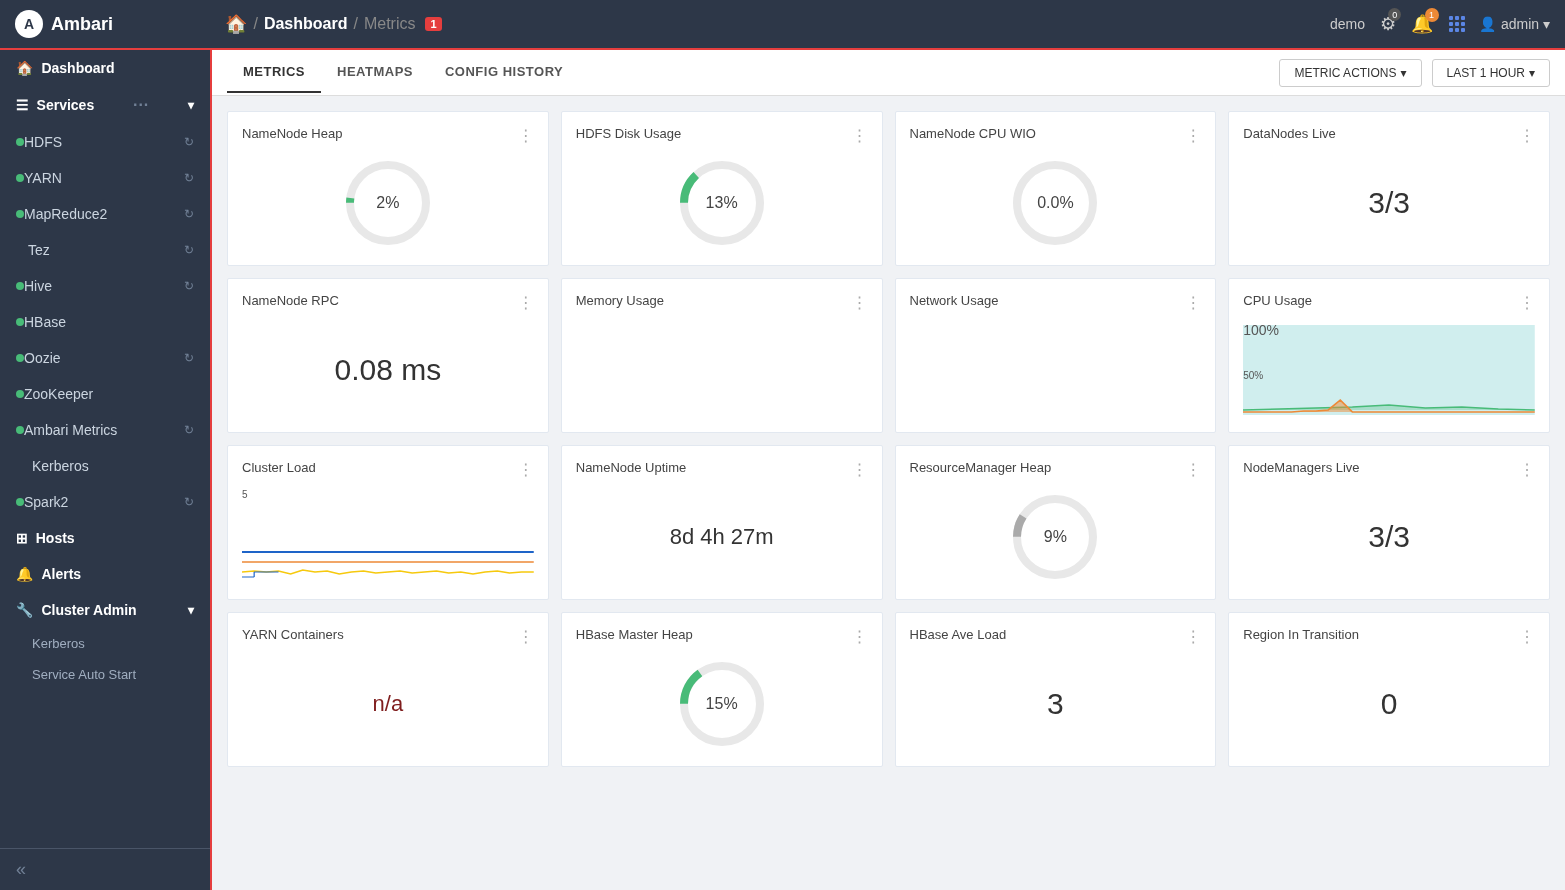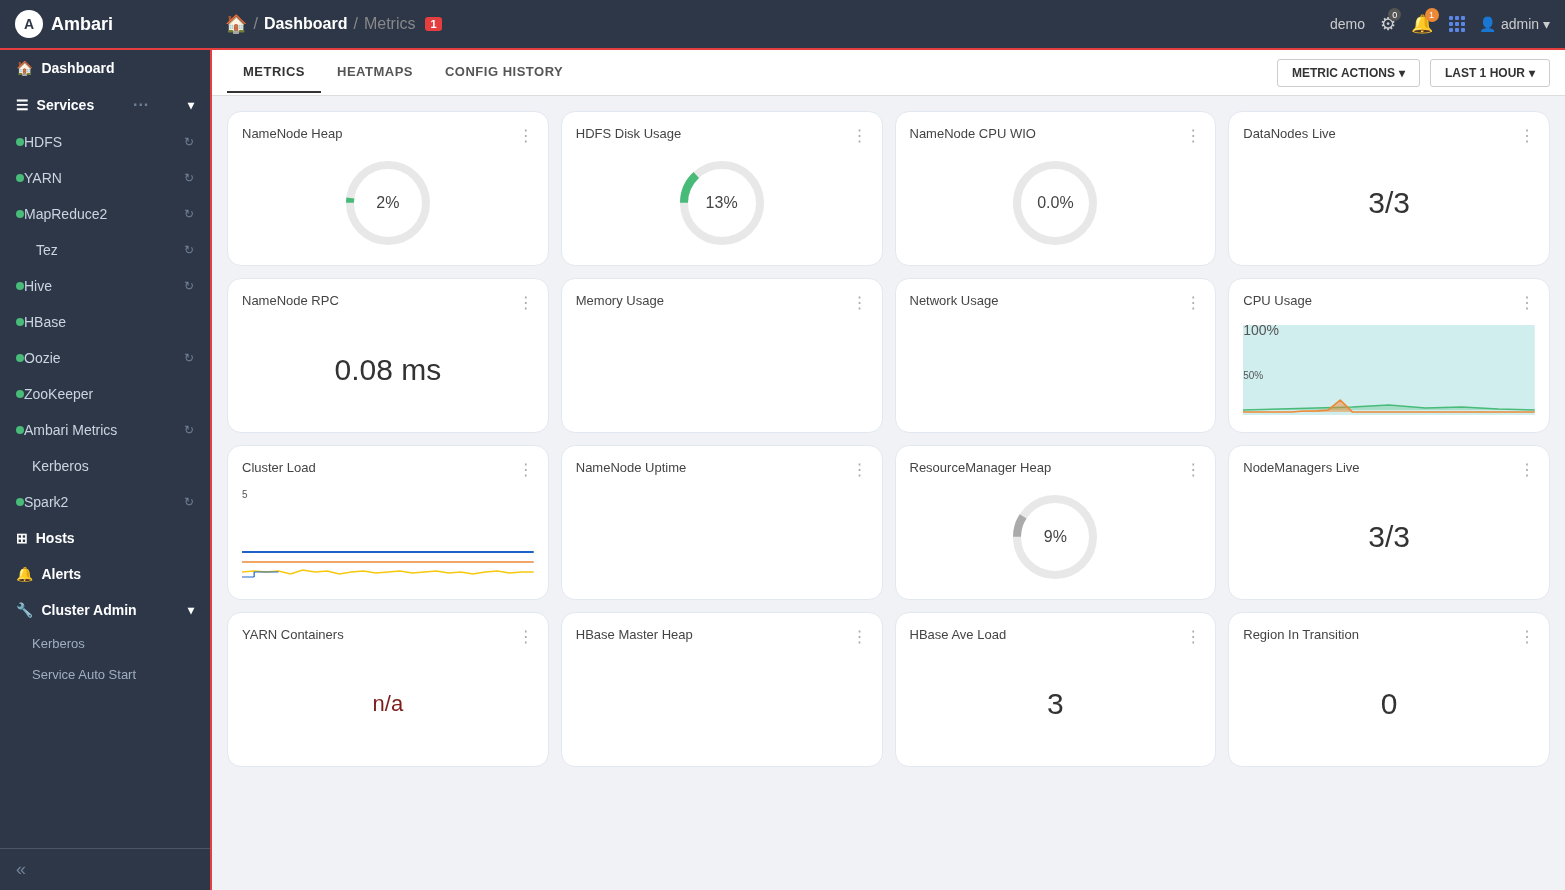--- a/index.html
+++ b/index.html
@@ -146,41 +146,41 @@
     .tab.active { color: #333; border-bottom: 2px solid #333; }
     .tabs-actions { margin-left: auto; display: flex; gap: 10px; }
     .action-btn {
       padding: 6px 14px;
       font-size: 12px;
       border: 1px solid #ccc;
       background: white;
       color: #333;
       cursor: pointer;
       border-radius: 3px;
-      font-weight: 700;
+      font-weight: 400;
       display: flex;
       gap: 4px;
     }
 
     
     .metrics-content {
       flex: 1;
       overflow-y: auto;
       padding: 15px;
       background: #f0f2f5;
     }
     .metrics-grid {
       display: grid;
       grid-template-columns: repeat(4, 1fr);
       gap: 12px;
     }
     .metric-card {
       background: white;
       border: 1px solid #e2e8f0;
-      border-radius: 14px;
+      border-radius: 2px;
       padding: 14px;
       min-height: 155px;
       display: flex;
       flex-direction: column;
     }
     .metric-header {
       display: flex;
       justify-content: space-between;
       align-items: flex-start;
       margin-bottom: 10px;
@@ -279,21 +279,21 @@
     <div class="sidebar-item">
       <span class="dot"></span>
       <span>YARN</span>
       <span class="refresh-icon">↻</span>
     </div>
     <div class="sidebar-item">
       <span class="dot"></span>
       <span>MapReduce2</span>
       <span class="refresh-icon">↻</span>
     </div>
-    <div class="sidebar-item" style="padding-left:36px;">
+    <div class="sidebar-item" style="padding-left:28px;">
       <span>Tez</span>
       <span class="refresh-icon">↻</span>
     </div>
     <div class="sidebar-item">
       <span class="dot"></span>
       <span>Hive</span>
       <span class="refresh-icon">↻</span>
     </div>
     <div class="sidebar-item">
       <span class="dot"></span>
@@ -469,20 +469,23 @@
         <line x1="10" y1="85" x2="10" y2="80" stroke="#1e64c8" stroke-width="1"></line>
         <line x1="10" y1="80" x2="30" y2="80" stroke="#1e64c8" stroke-width="1"></line>
       </svg>
     </div>
           </div>
           <div class="metric-card">
             <div class="metric-header">
     <span class="metric-title">NameNode Uptime</span>
     <span class="metric-menu">⋮</span>
   </div>
+            <div class="metric-body">
+      <span class="metric-value" style="color:#333;font-size:22px">8d 4h 27m</span>
+    </div>
           </div>
           <div class="metric-card">
             <div class="metric-header">
     <span class="metric-title">ResourceManager Heap</span>
     <span class="metric-menu">⋮</span>
   </div>
             <div class="metric-body">
       <div class="donut-wrap">
         <svg width="90" height="90" viewBox="0 0 90 90">
           <circle cx="45" cy="45" r="38" fill="none" stroke="#e8e8e8" stroke-width="8"></circle>
@@ -508,20 +511,29 @@
   </div>
             <div class="metric-body">
       <span class="metric-value" style="color:#7f1d1d;font-size:22px">n/a</span>
     </div>
           </div>
           <div class="metric-card">
             <div class="metric-header">
     <span class="metric-title">HBase Master Heap</span>
     <span class="metric-menu">⋮</span>
   </div>
+            <div class="metric-body">
+      <div class="donut-wrap">
+        <svg width="90" height="90" viewBox="0 0 90 90">
+          <circle cx="45" cy="45" r="38" fill="none" stroke="#e8e8e8" stroke-width="8"></circle>
+          <circle cx="45" cy="45" r="38" fill="none" stroke="#48bb78" stroke-width="8" stroke-dasharray="35.81415625092364 202.94688542190062" stroke-dashoffset="59.690260418206066" transform="rotate(-90 45 45)"></circle>
+        </svg>
+        <span class="donut-label">15%</span>
+      </div>
+    </div>
           </div>
           <div class="metric-card">
             <div class="metric-header">
     <span class="metric-title">HBase Ave Load</span>
     <span class="metric-menu">⋮</span>
   </div>
             <div class="metric-body">
       <span class="metric-value" style="color:#333;font-size:30px">3</span>
     </div>
           </div>

